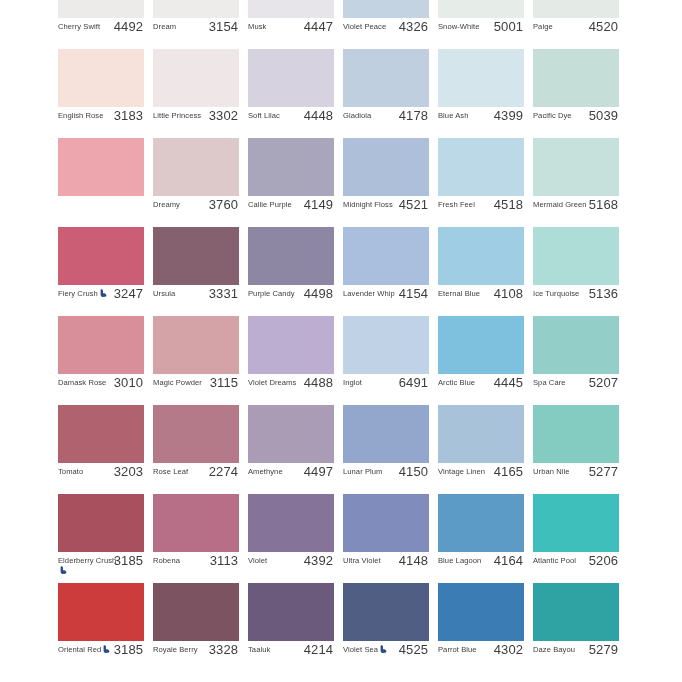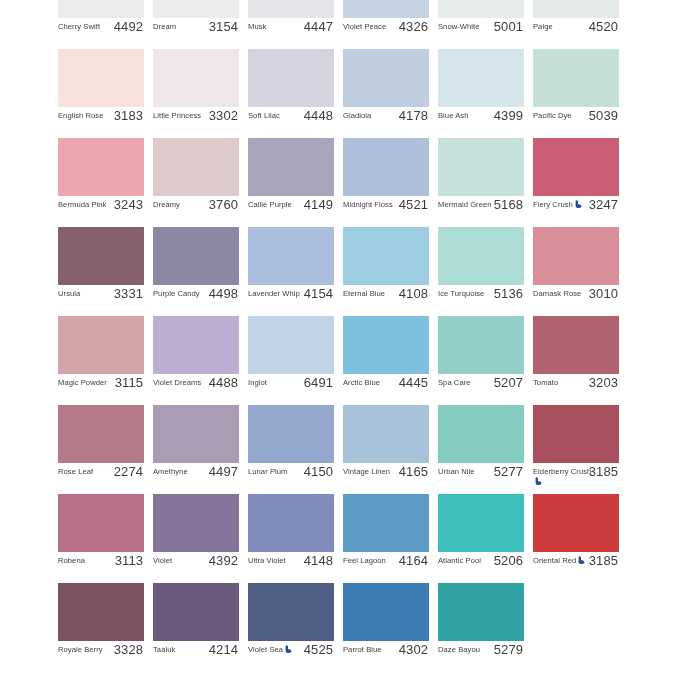--- a/index.html
+++ b/index.html
@@ -173,44 +173,47 @@
       </div>
       <div class="swatch-cell">
         <div class="swatch-chip" style="background-color: rgb(198, 222, 216);"></div>
         <div class="swatch-meta">
           <div class="swatch-name"><span class="name-text">Pacific Dye</span></div>
           <div class="swatch-code">5039</div>
         </div>
       </div>
       <div class="swatch-cell">
         <div class="swatch-chip" style="background-color: rgb(237, 166, 174);"></div>
-        <div class="swatch-meta">
-          <div class="swatch-name"><span class="name-text">Bermuda Pink</span></div>
-          <div class="swatch-code">3243</div>
-        </div>
       </div>
       <div class="swatch-cell">
         <div class="swatch-chip" style="background-color: rgb(221, 201, 201);"></div>
         <div class="swatch-meta">
           <div class="swatch-name"><span class="name-text">Dreamy</span></div>
           <div class="swatch-code">3760</div>
         </div>
       </div>
       <div class="swatch-cell">
         <div class="swatch-chip" style="background-color: rgb(169, 166, 187);"></div>
         <div class="swatch-meta">
           <div class="swatch-name"><span class="name-text">Callie Purple</span></div>
           <div class="swatch-code">4149</div>
         </div>
       </div>
       <div class="swatch-cell">
         <div class="swatch-chip" style="background-color: rgb(174, 191, 217);"></div>
         <div class="swatch-meta">
           <div class="swatch-name"><span class="name-text">Midnight Floss</span></div>
           <div class="swatch-code">4521</div>
+        </div>
+      </div>
+      <div class="swatch-cell">
+        <div class="swatch-chip" style="background-color: rgb(187, 217, 230);"></div>
+        <div class="swatch-meta">
+          <div class="swatch-name"><span class="name-text">Fresh Feel</span></div>
+          <div class="swatch-code">4518</div>
         </div>
       </div>
       <div class="swatch-cell">
         <div class="swatch-chip" style="background-color: rgb(198, 225, 220);"></div>
         <div class="swatch-meta">
           <div class="swatch-name"><span class="name-text">Mermaid Green</span></div>
           <div class="swatch-code">5168</div>
         </div>
       </div>
       <div class="swatch-cell">
@@ -369,21 +372,21 @@
       <div class="swatch-cell">
         <div class="swatch-chip" style="background-color: rgb(127, 140, 188);"></div>
         <div class="swatch-meta">
           <div class="swatch-name"><span class="name-text">Ultra Violet</span></div>
           <div class="swatch-code">4148</div>
         </div>
       </div>
       <div class="swatch-cell">
         <div class="swatch-chip" style="background-color: rgb(91, 155, 198);"></div>
         <div class="swatch-meta">
-          <div class="swatch-name"><span class="name-text">Feel Lagoon</span></div>
+          <div class="swatch-name"><span class="name-text">Blue Lagoon</span></div>
           <div class="swatch-code">4164</div>
         </div>
       </div>
       <div class="swatch-cell">
         <div class="swatch-chip" style="background-color: rgb(63, 191, 187);"></div>
         <div class="swatch-meta">
           <div class="swatch-name"><span class="name-text">Atlantic Pool</span></div>
           <div class="swatch-code">5206</div>
         </div>
       </div>

